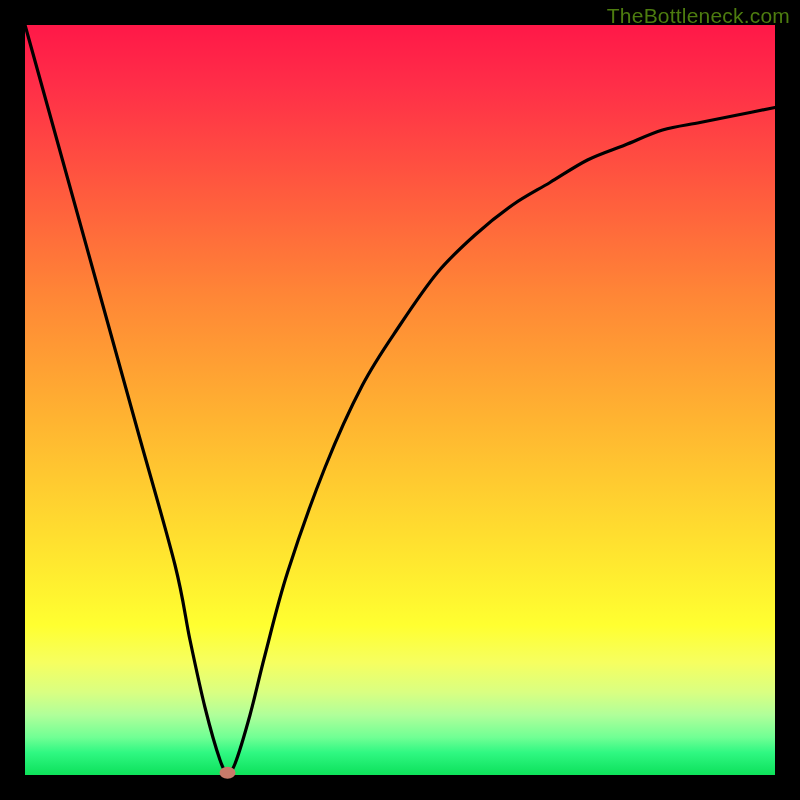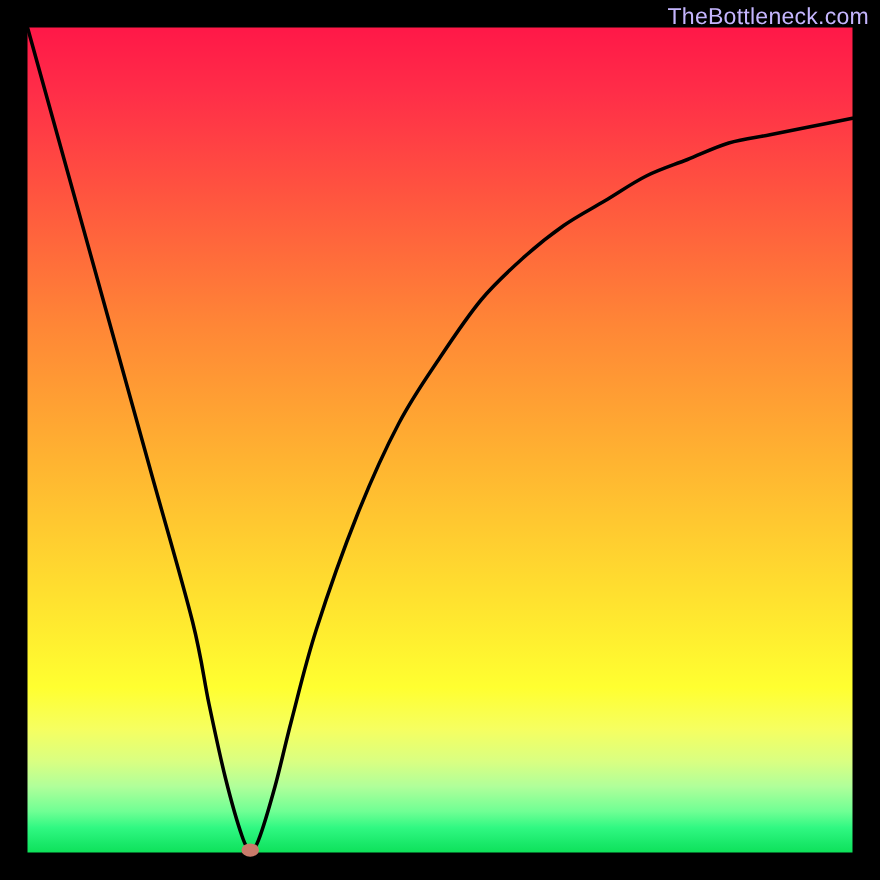--- a/index.html
+++ b/index.html
@@ -54,21 +54,21 @@
     left: 0;
     top: 0;
     width: 100%;
     height: 100%;
     overflow: visible;
   }
   .watermark {
     position: absolute;
     top: 4px;
     right: 10px;
-    color: #c4b5fd;
+    color: #4d7c0f;
     font-size: 21px;
     font-weight: 500;
     letter-spacing: 0.2px;
   }
 </style>
 </head>
 <body>
 
 <div class="container">
   <div class="plot-frame">

